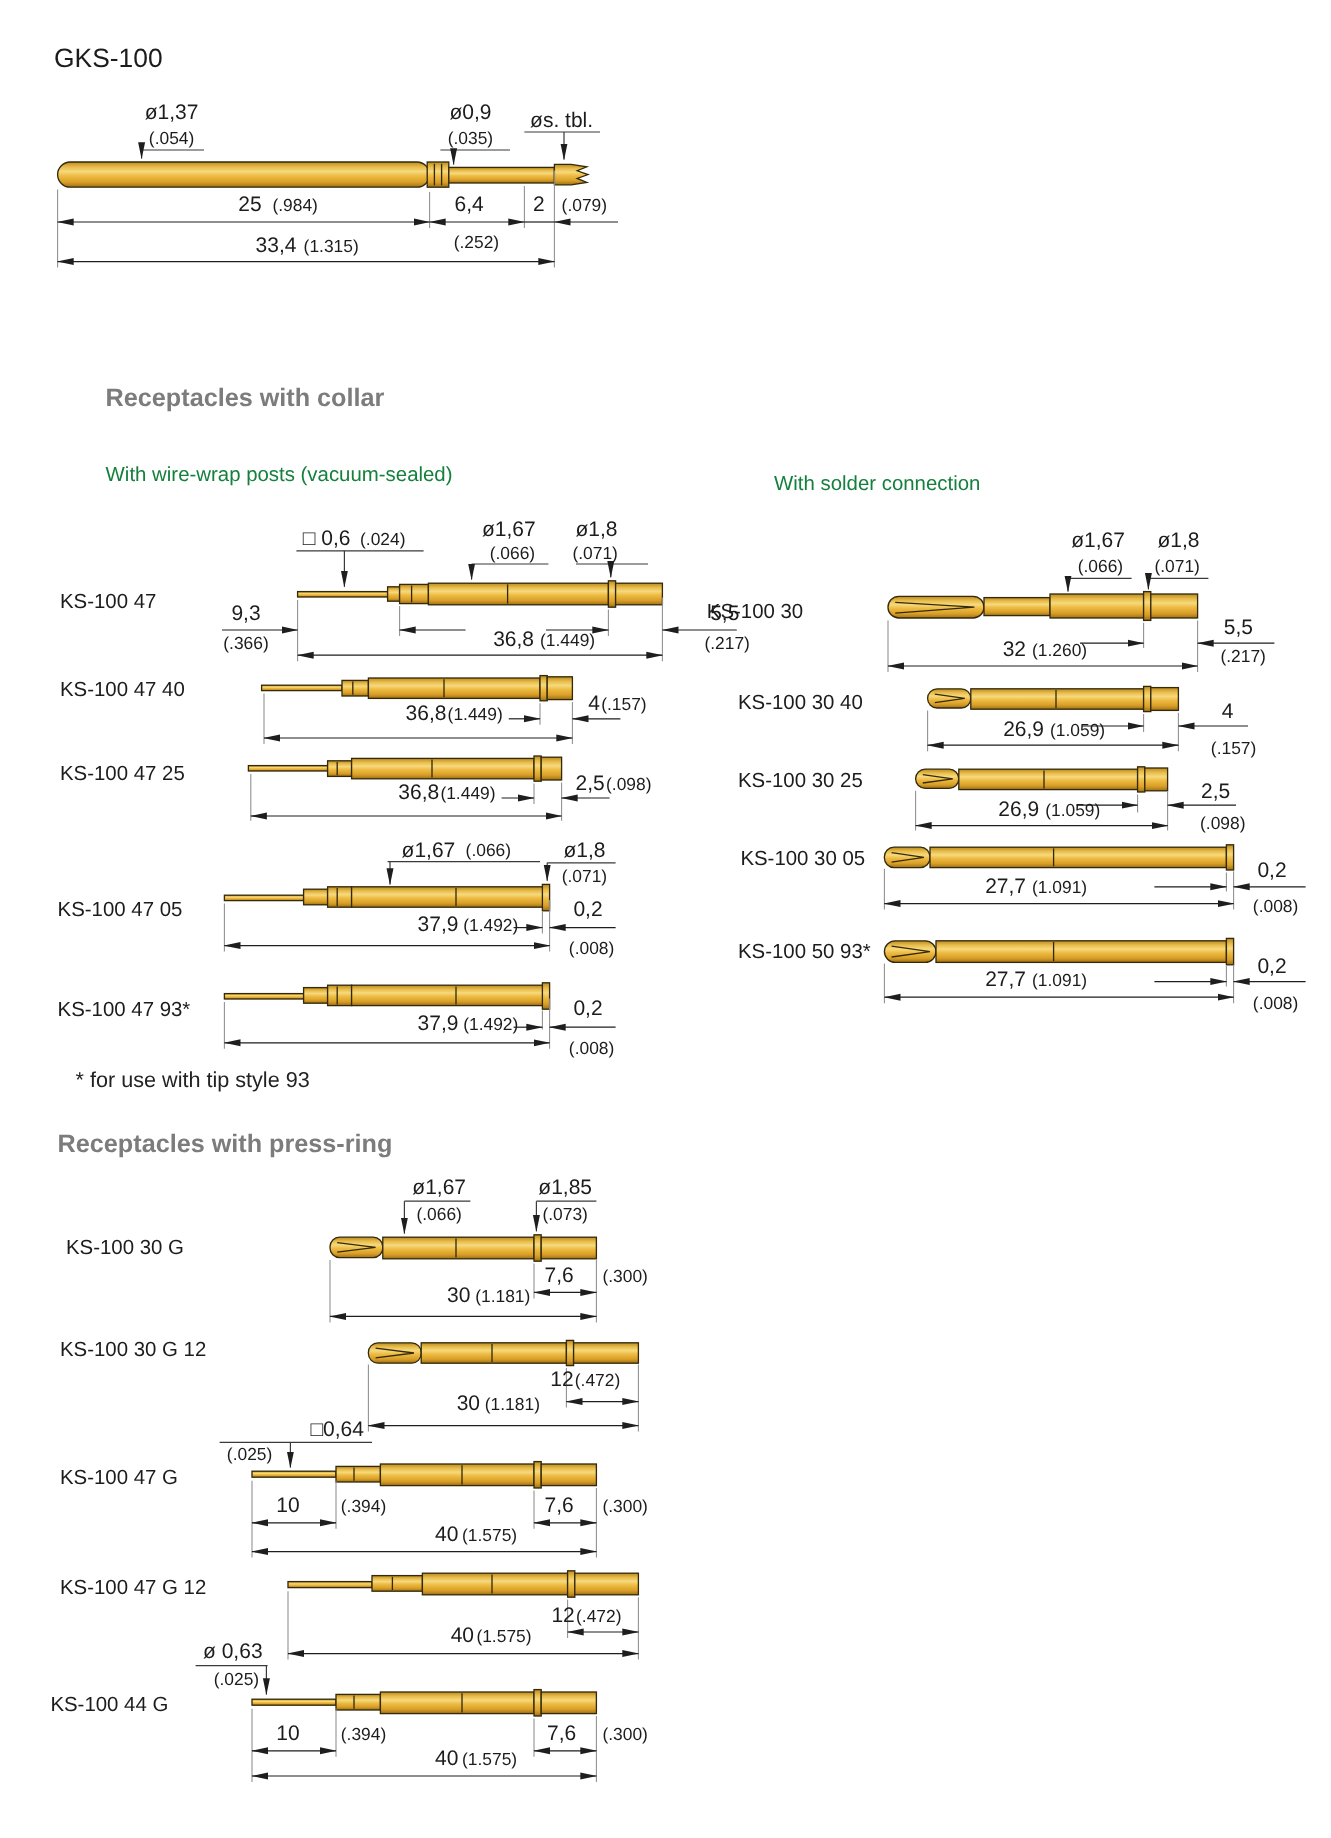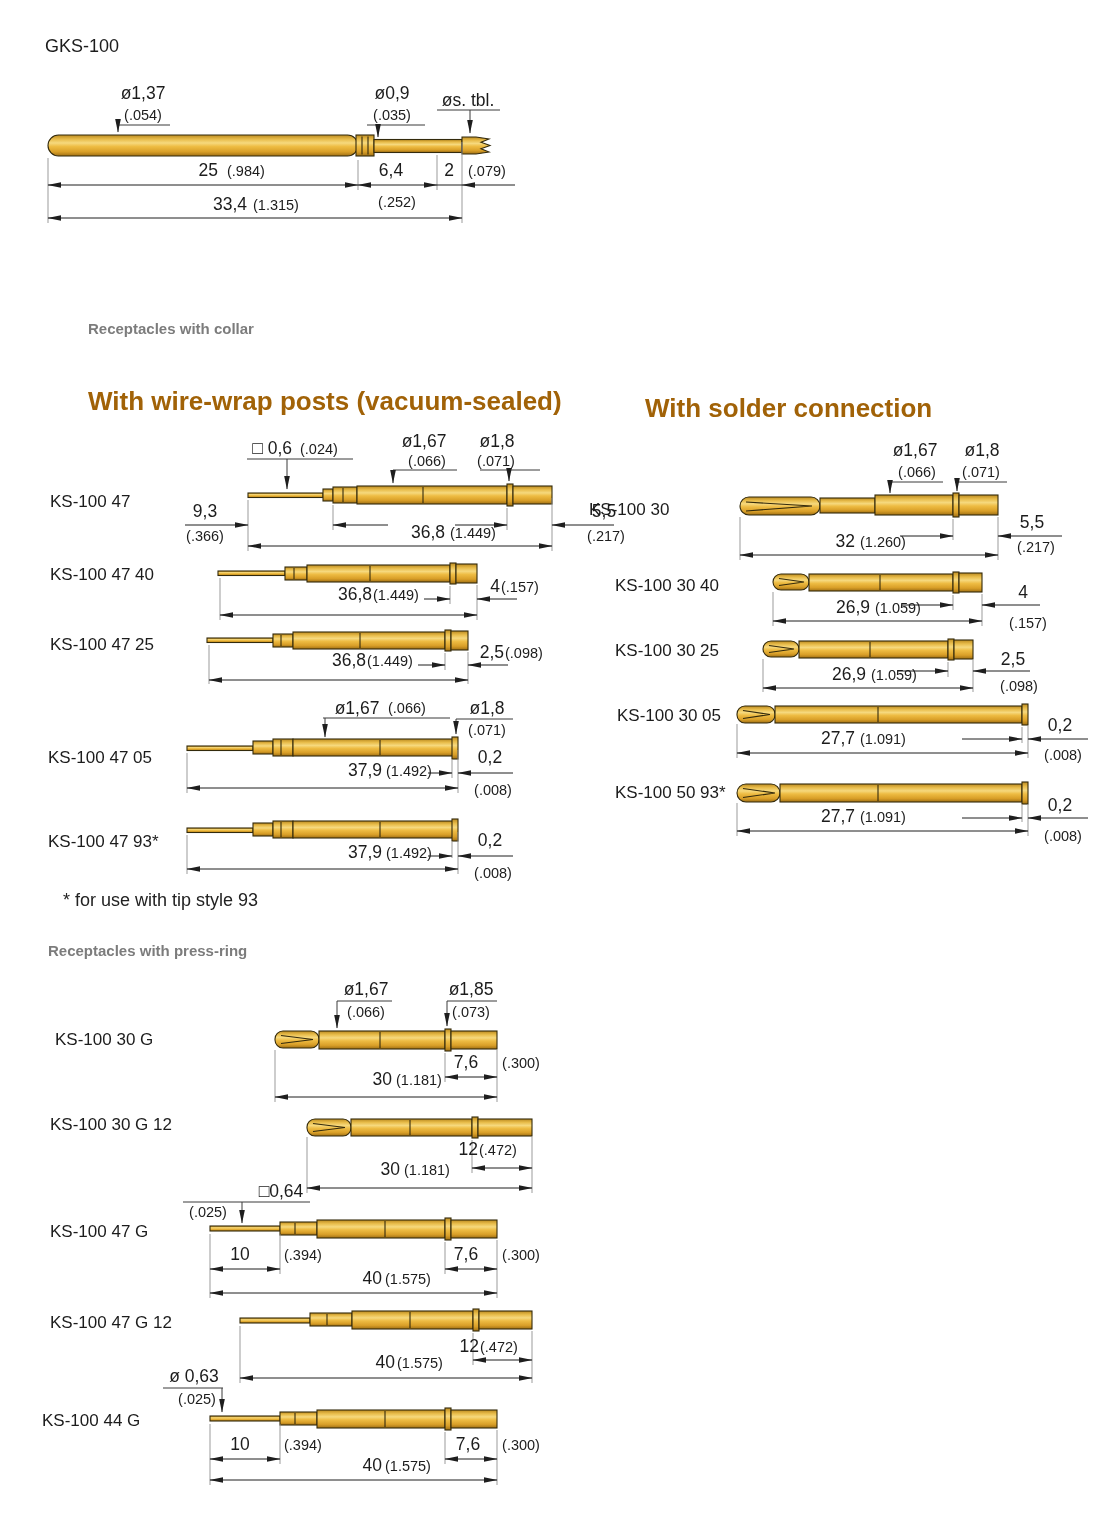--- a/index.html
+++ b/index.html
@@ -1,20 +1,20 @@
 <!DOCTYPE html>
 <html><head>
 <meta charset="utf-8">
 <style>
   html,body{margin:0;padding:0;background:#fff}
   body{width:1109px;height:1532px;position:relative;font-family:"Liberation Sans",sans-serif;overflow:hidden}
   .lbl{position:absolute;font-size:17px;color:#1c1c1c;white-space:nowrap}
-  .ttl{position:absolute;font-size:18px;color:#1c1c1c;white-space:nowrap}
-  .h1{position:absolute;font-size:15px;font-weight:bold;color:#7c7c7c;white-space:nowrap}
-  .h2{position:absolute;font-size:26px;font-weight:bold;color:#a16207;white-space:nowrap}
+  .ttl{position:absolute;font-size:22px;color:#1c1c1c;white-space:nowrap}
+  .h1{position:absolute;font-size:21px;font-weight:bold;color:#7c7c7c;white-space:nowrap}
+  .h2{position:absolute;font-size:17px;font-weight:normal;color:#15803d;white-space:nowrap}
   .fn{position:absolute;font-size:18px;color:#222;white-space:nowrap}
   svg#art{position:absolute;left:0;top:0}
   svg text{font-family:"Liberation Sans",sans-serif;fill:#1c1c1c}
   .t1{font-size:17.5px}
   .t2{font-size:14.5px}
   .g{fill:url(#gg);stroke:#332a0c;stroke-width:1.1}
   .dl{stroke:#1e1e1e;stroke-width:1;fill:none}
   .el{stroke:#909090;stroke-width:0.9}
   .ld{stroke:#3a3a3a;stroke-width:1;fill:none}
   .sl{stroke:#332a0c;stroke-width:1.1;fill:none}

